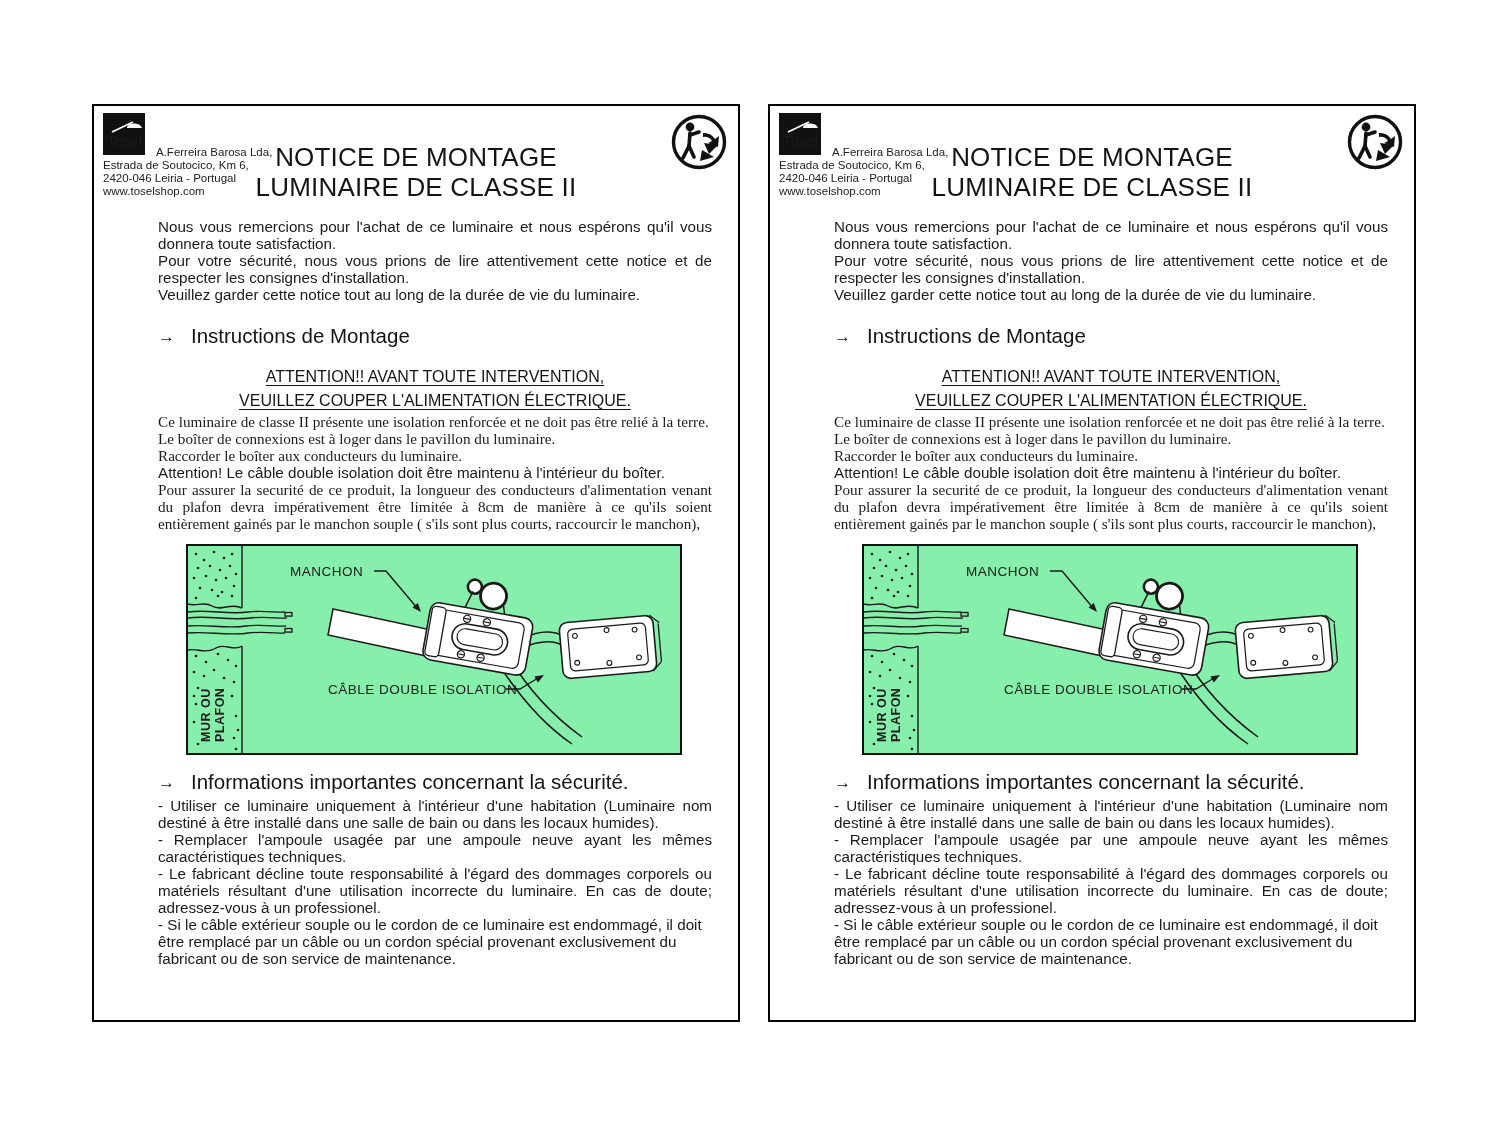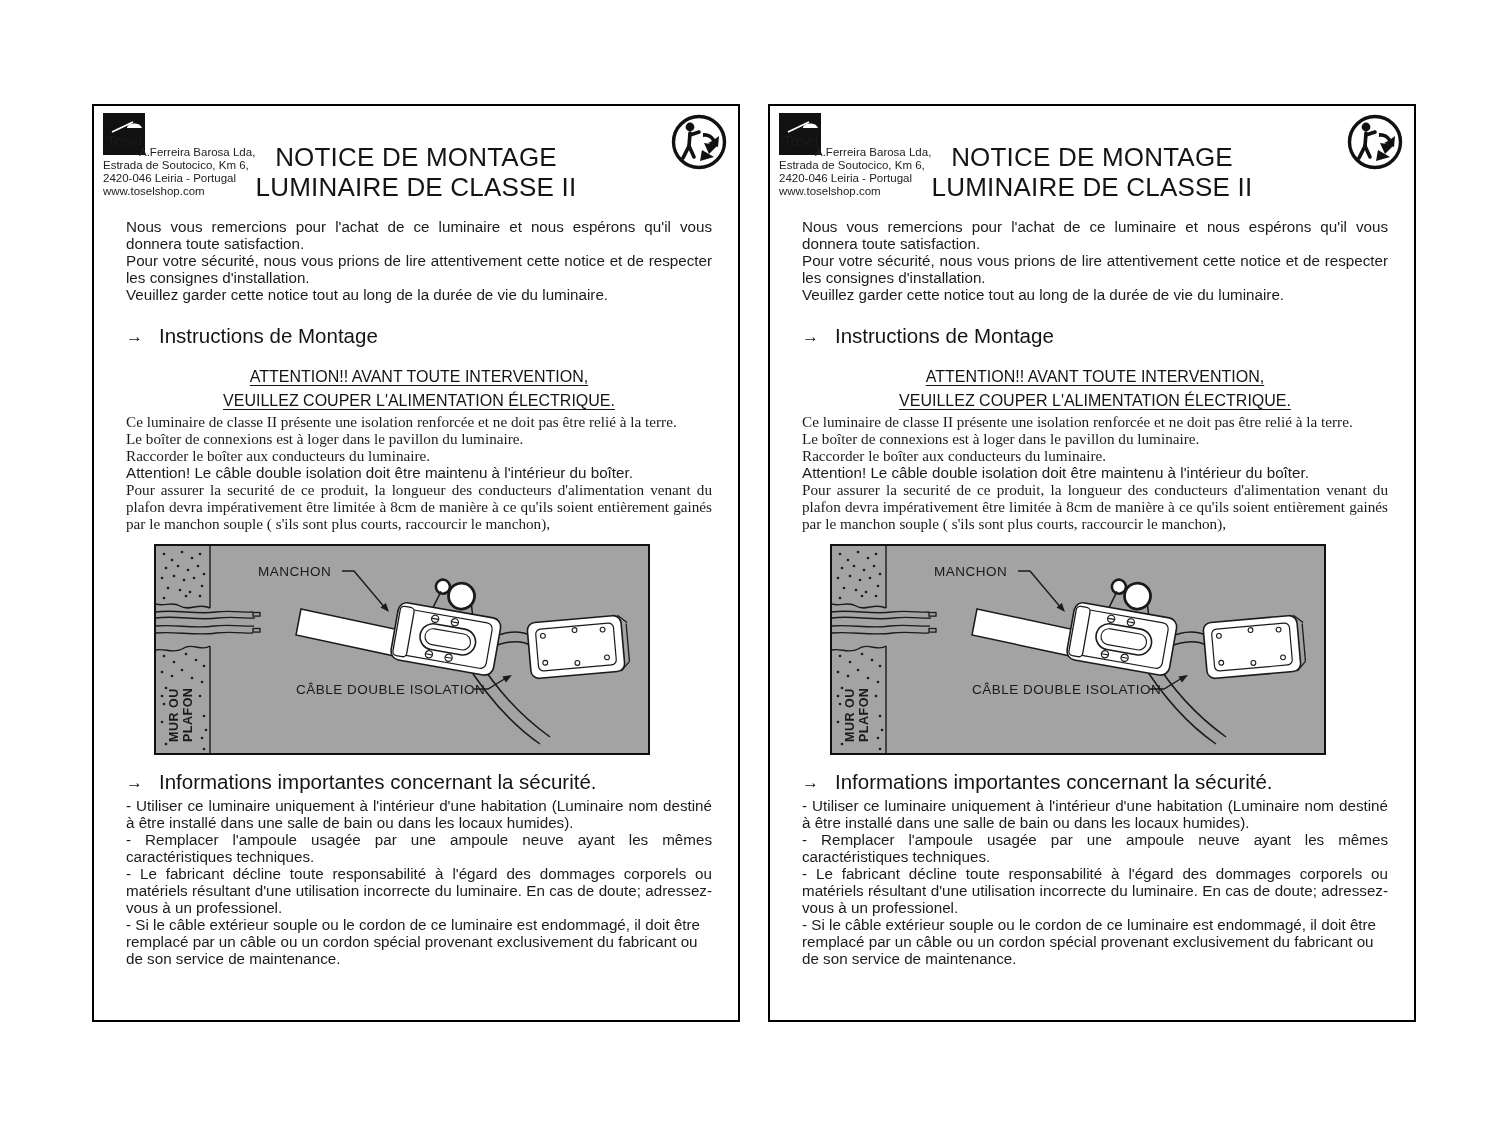--- a/index.html
+++ b/index.html
@@ -9,39 +9,39 @@
     -webkit-font-smoothing:antialiased;
   }
   .pages{position:absolute;left:92px;top:104px;display:flex;gap:28px;align-items:center;}
   .page{
     position:relative;width:648px;height:918px;box-sizing:border-box;
     border:2px solid #000;background:#fff;overflow:hidden;
   }
   
   .logo{position:absolute;left:9px;top:7px;width:42px;height:42px;}
   .company{position:absolute;left:9px;top:40px;font-size:11.5px;line-height:13px;color:#222;}
-  .company .l1{margin-left:36px;}
+  .company .l1{margin-left:53px;}
   .title{position:absolute;left:110px;right:110px;top:36px;text-align:center;
          font-size:26px;line-height:30px;color:#141414;letter-spacing:0.2px;}
   .triman{position:absolute;right:9px;top:6px;width:60px;height:60px;}
   
-  .page-body{position:absolute;left:32px;right:26px;top:112px;font-size:15.2px;line-height:17px;}
+  .page-body{position:absolute;left:64px;right:26px;top:112px;font-size:15.2px;line-height:17px;}
   .page-body p{margin:0;}
   .just{text-align:justify;}
   .sec-heading{display:flex;align-items:baseline;gap:16px;font-size:20.5px;line-height:26px;
                color:#141414;margin-top:20px;}
   .sec-heading .arr{font-size:17px;transform:translateY(-1px);}
   .warning{margin-top:14px;text-align:center;font-size:16px;line-height:24px;color:#141414;}
   .warning span{text-decoration:underline;text-underline-offset:3px;}
   .blk{font-family:Liberation Serif, serif;}
   .attention{margin-top:14px;}
   .attention span{text-underline-offset:3px;}
   .sleeve{margin-top:12px;font-family:Liberation Serif, serif;}
   .figure{margin-top:12px;margin-left:28px;width:492px;height:207px;border:2px solid #111;
-          position:relative;background:#a3a3a3;}
+          position:relative;background:#86efac;}
   .figure svg{display:block;width:100%;height:100%;}
   .bullets{}
   svg text{font-family:"Liberation Sans",sans-serif;fill:#1a1a1a;}
 </style>
 </head>
 <body>
 
 <div class="pages">
   <section class="page">
 

